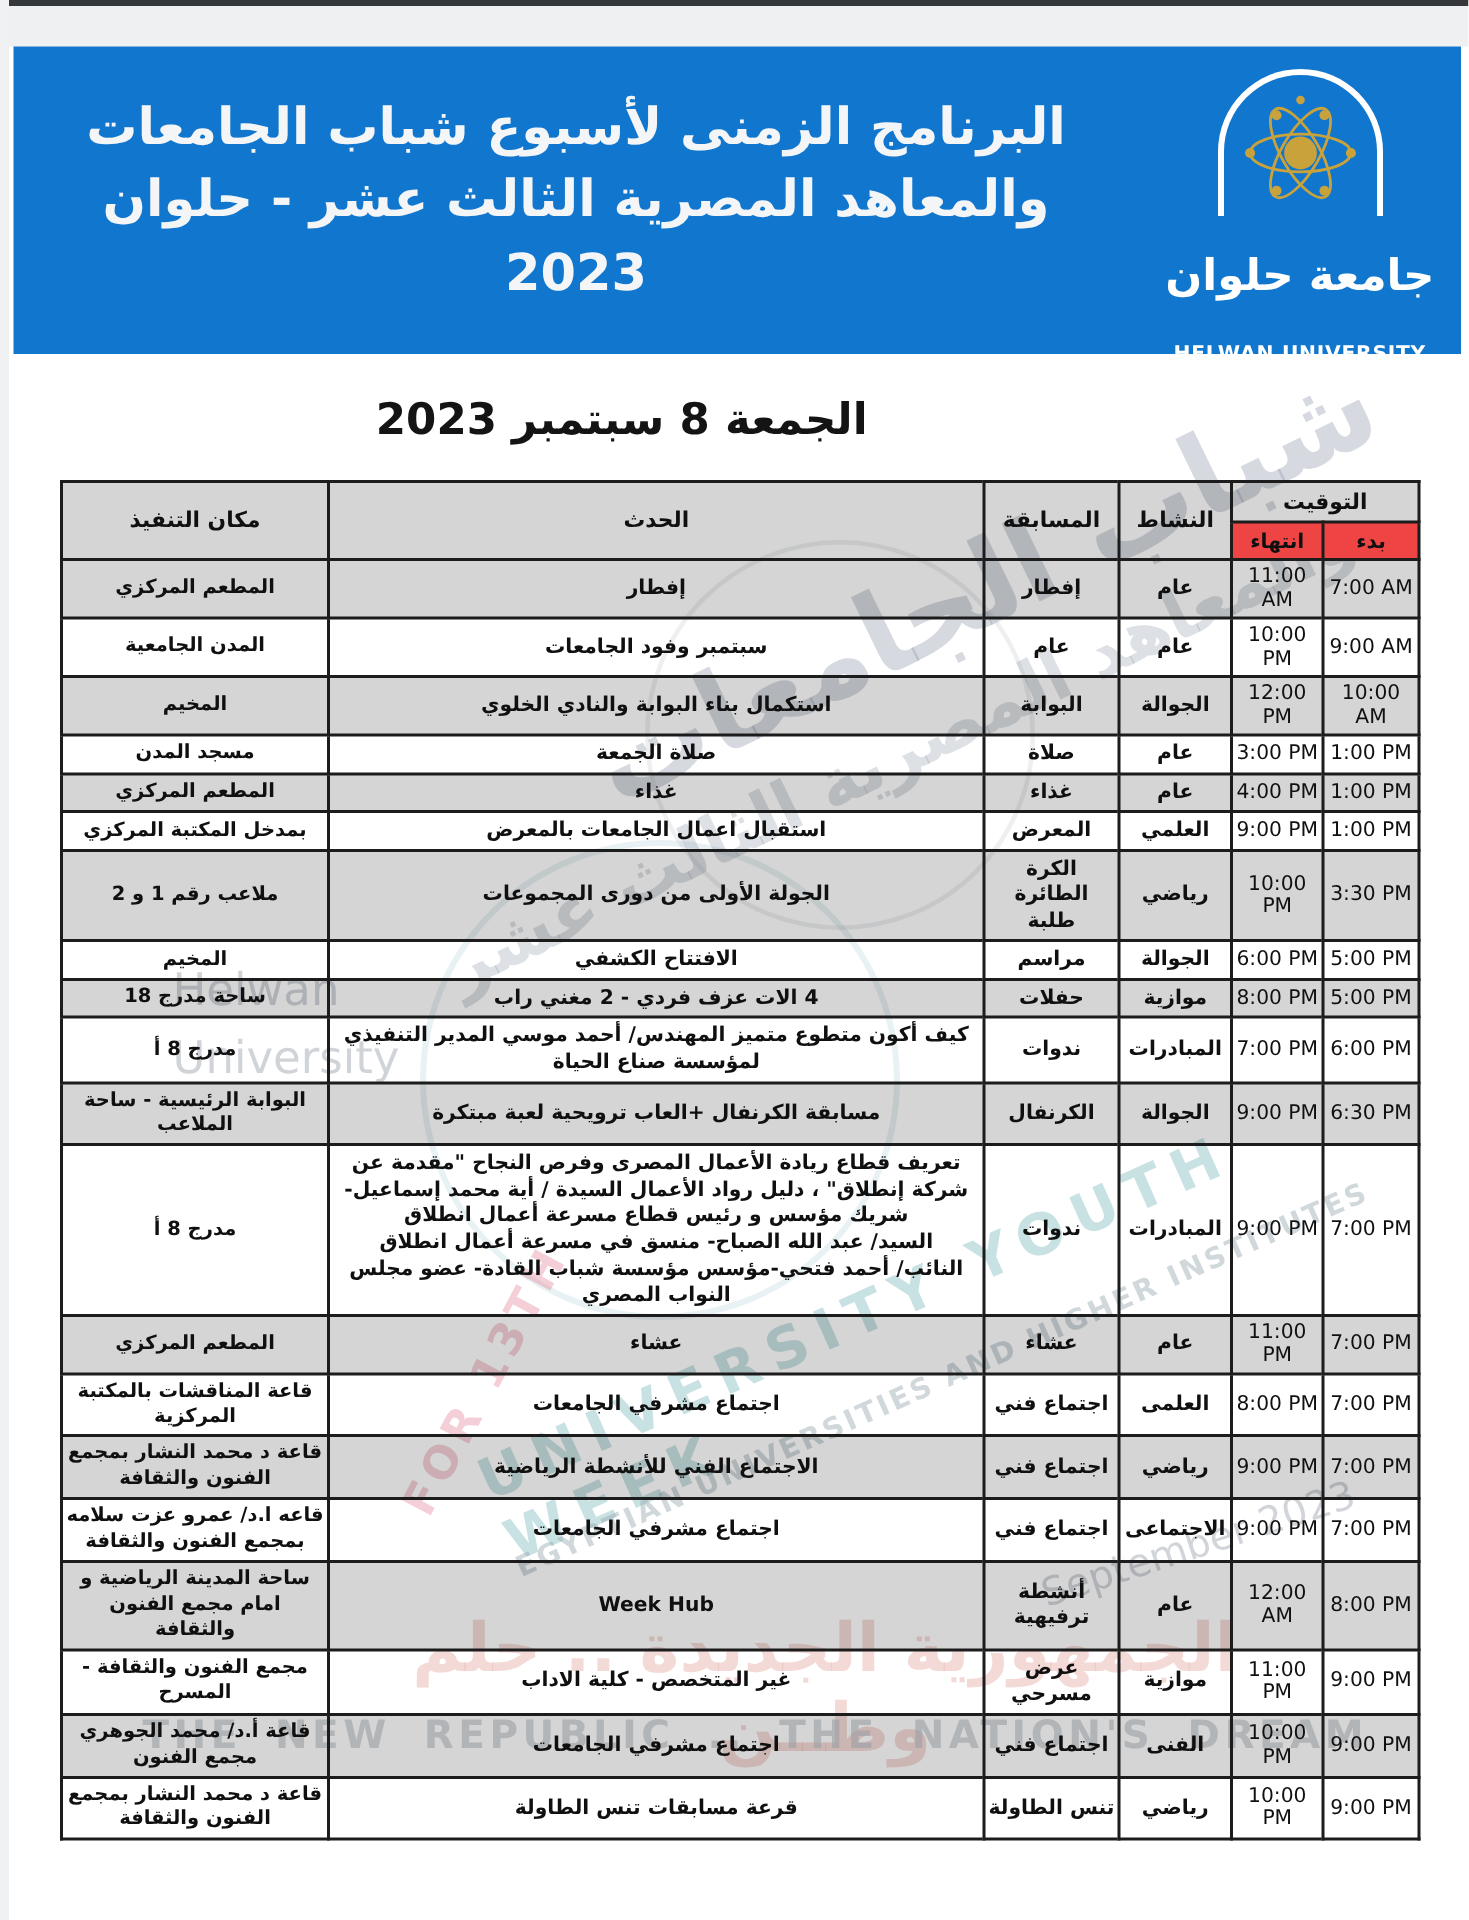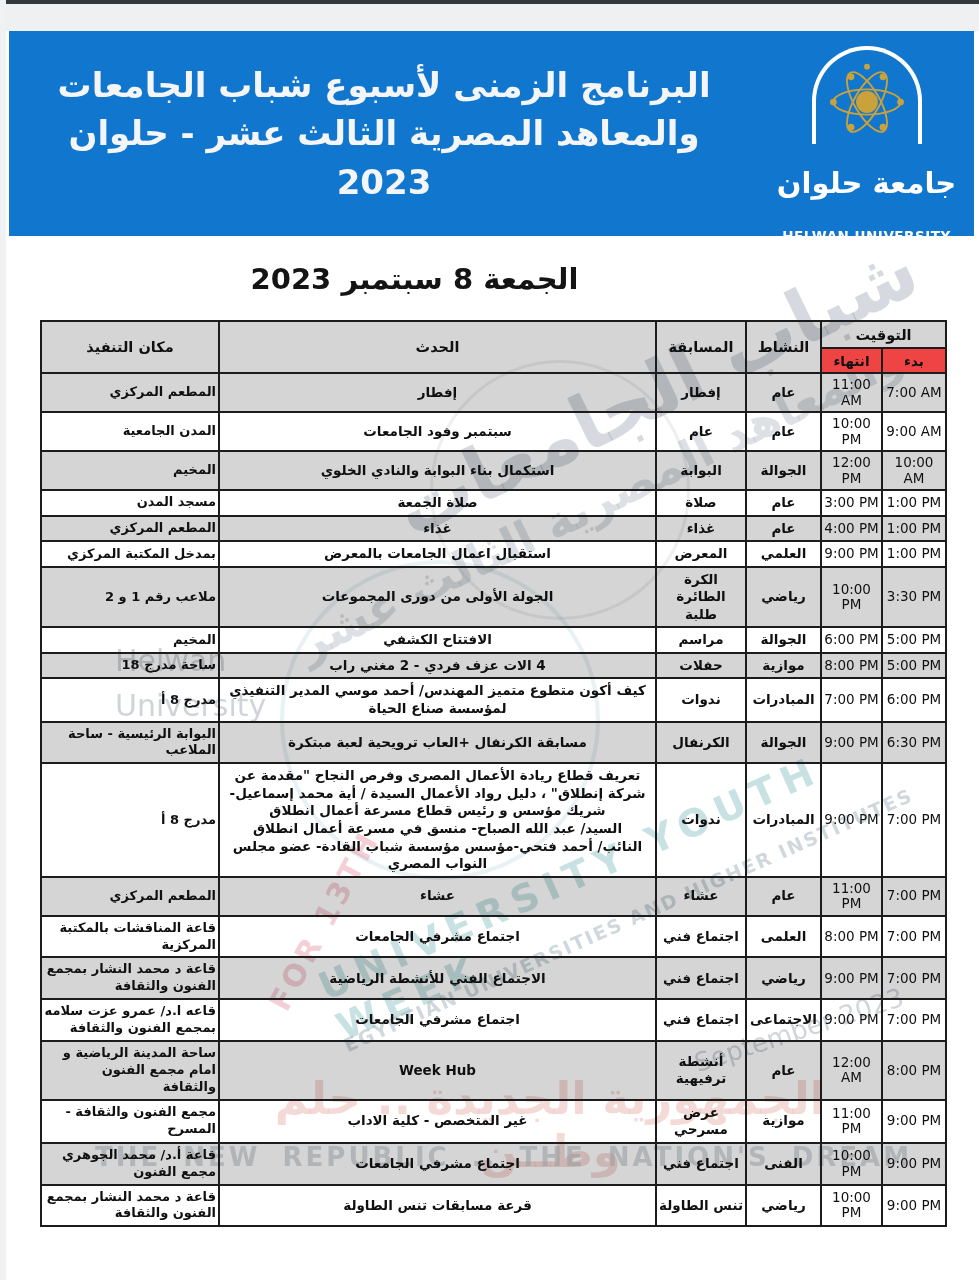--- a/index.html
+++ b/index.html
@@ -62,21 +62,21 @@
   th,td{
     border:2px solid var(--border,#1c1c1c);
     text-align:center;vertical-align:middle;
     padding:3px 2px;color:#101010;
   }
   th{background:var(--row-shaded);font-size:14.5px;font-weight:bold;height:27px;}
   th.sub{background:#ef4444;font-size:13.5px;height:25px;}
   td{font-size:13.5px;font-weight:bold;line-height:1.3;}
   td.c-time{font-weight:normal;font-size:13.5px;line-height:1.15;direction:ltr;}
   td.c-event{white-space:pre-line;font-size:13.5px;}
-  td.c-place{font-size:13px;text-align:right;}
+  td.c-place{font-size:13px;}
   tbody tr:nth-child(odd) td{background:var(--row-shaded);}
 
   
   .wm{position:absolute;inset:0;z-index:1;pointer-events:none;overflow:hidden;}
   .wm span{position:absolute;white-space:pre-line;}
   .wm-diag1{left:400px;top:470px;font-size:76px;font-weight:bold;color:rgba(148,156,170,0.38);
     transform:rotate(-26deg);transform-origin:left center;direction:rtl;white-space:nowrap;}
   .wm-diag2{left:300px;top:620px;font-size:46px;font-weight:bold;color:rgba(152,160,174,0.33);
     transform:rotate(-26deg);transform-origin:left center;direction:rtl;white-space:nowrap;}
   .wm-helwan{left:115px;top:638px;font-size:30px;color:rgba(170,176,186,0.55);line-height:1.5;}

